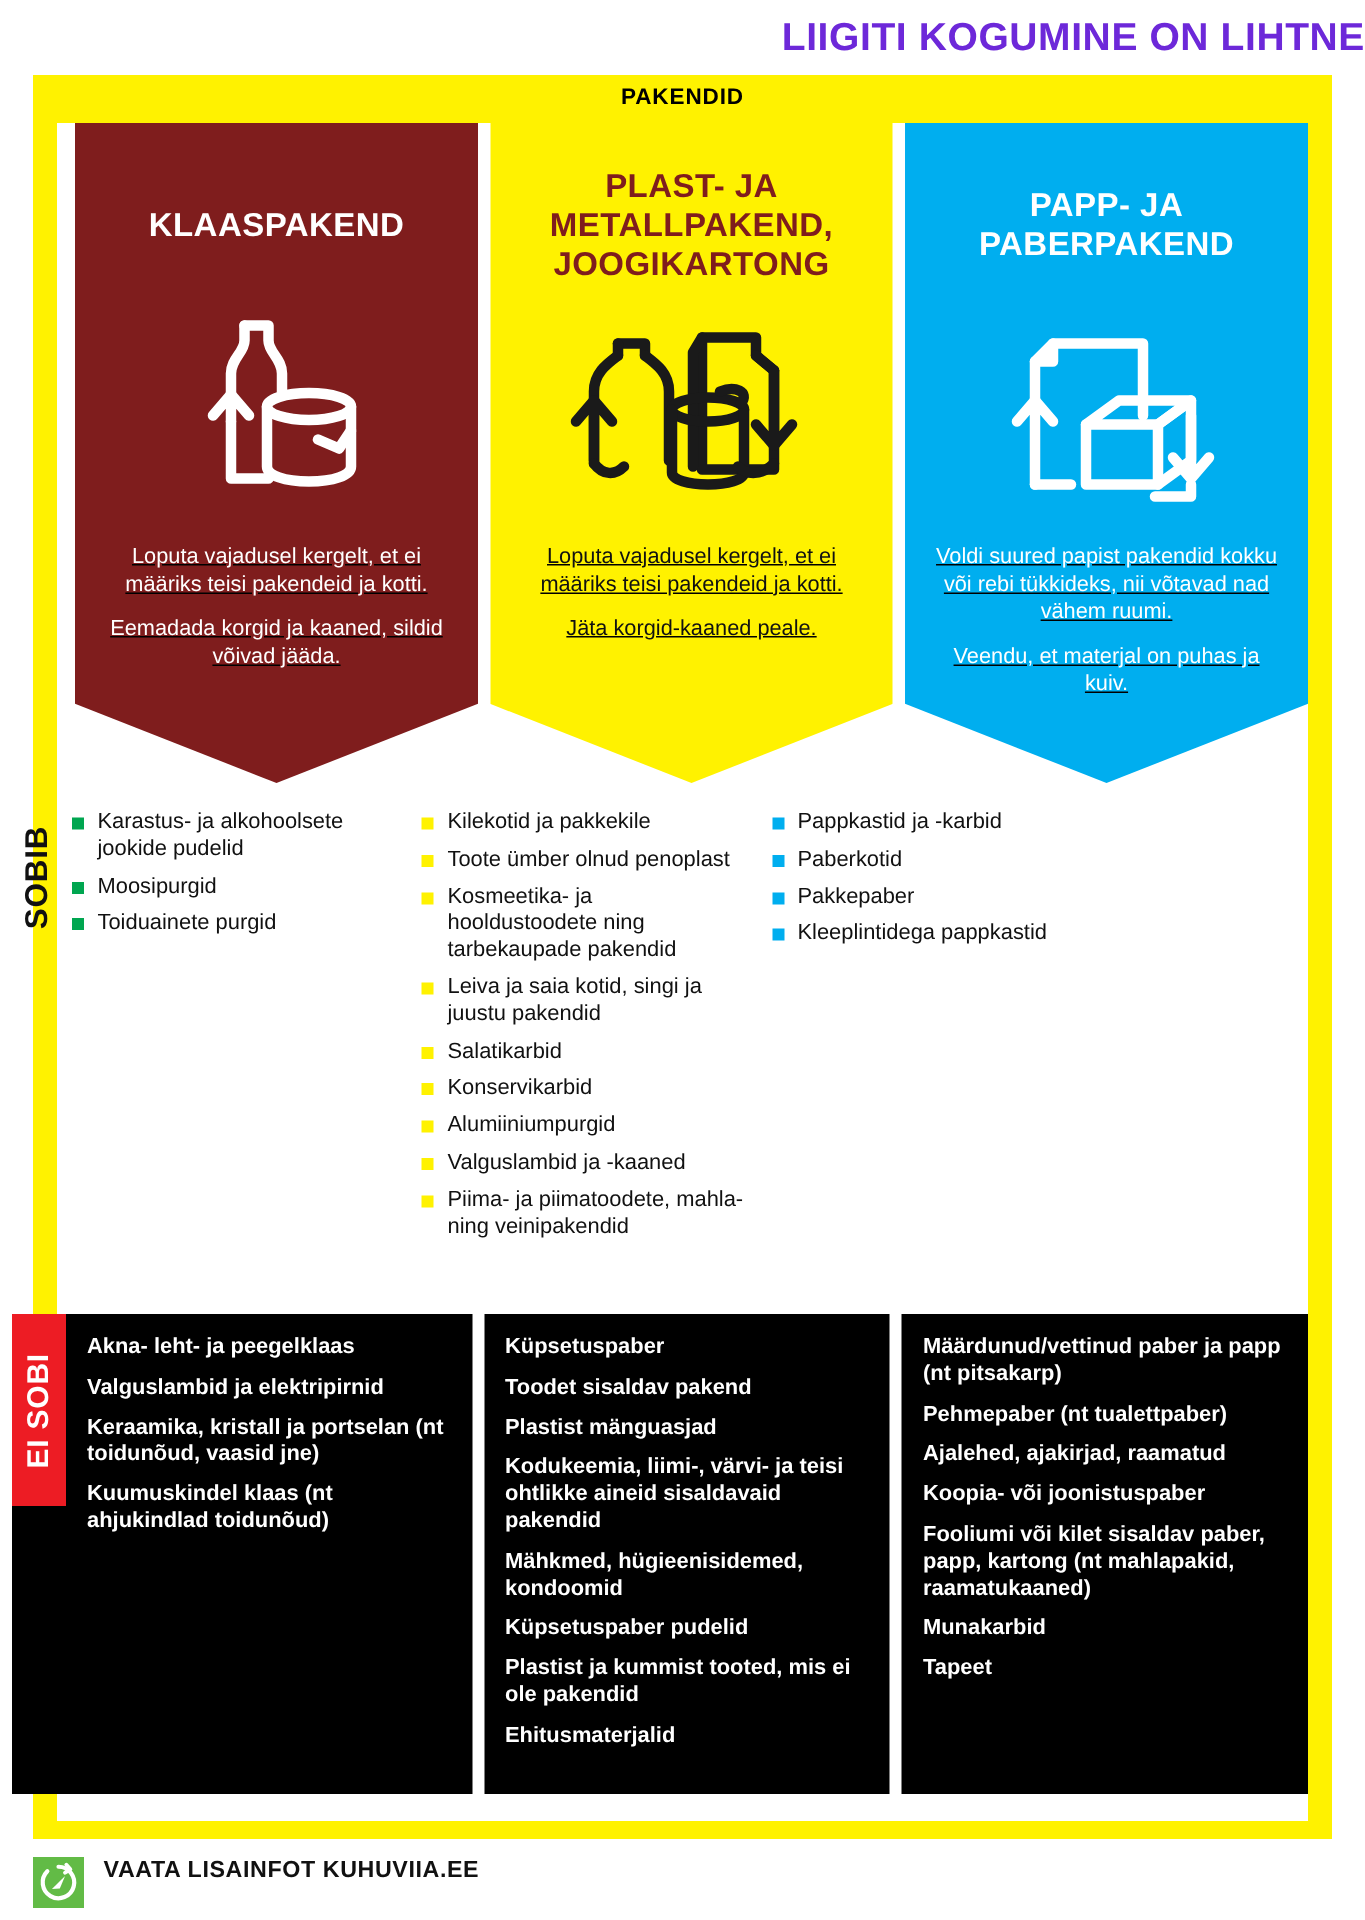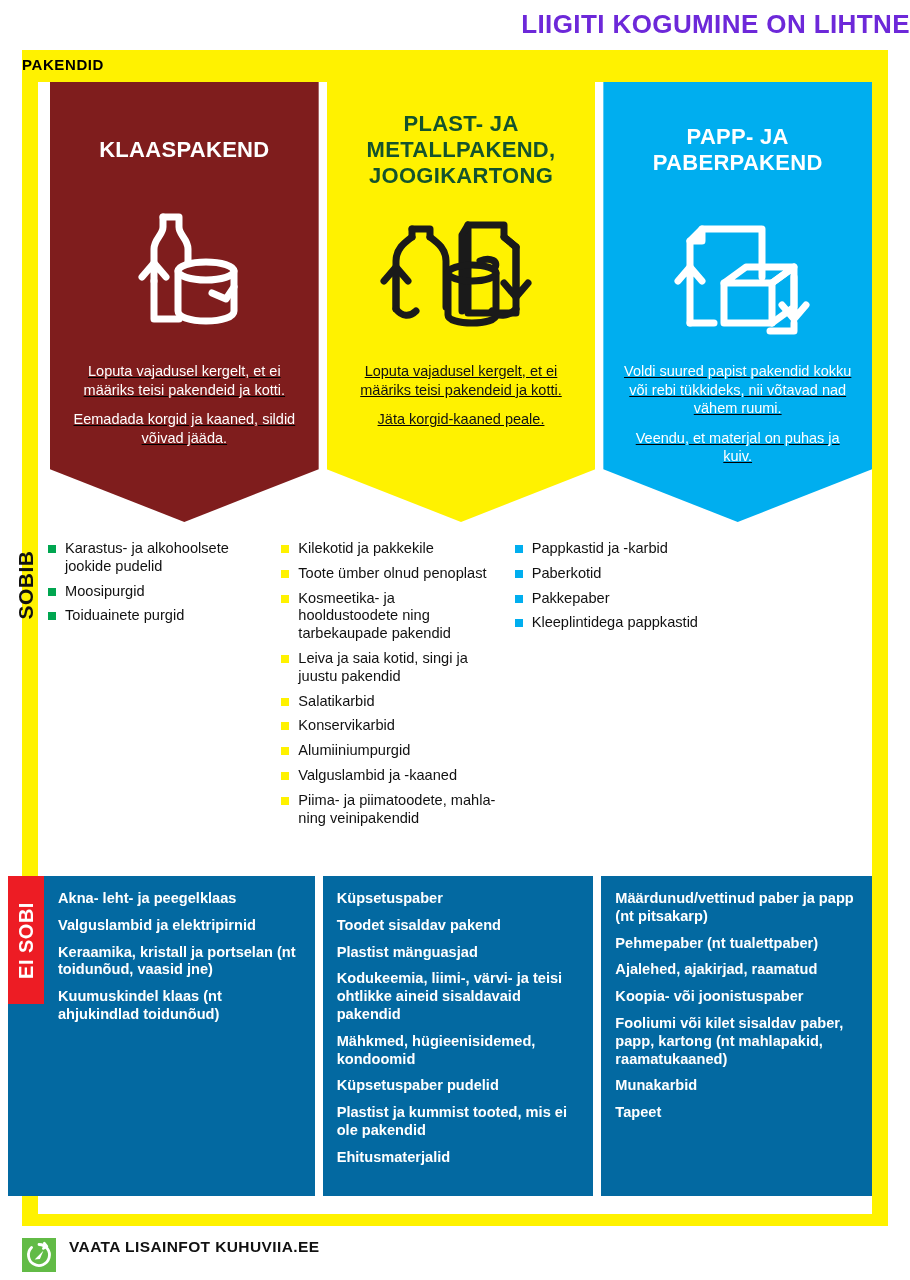--- a/index.html
+++ b/index.html
@@ -20,20 +20,21 @@
   }
 
   
   .frame {
     position: absolute; left: 22px; top: 50px;
     width: 866px; height: 1176px;
     background: #FFF200;
   }
   .frame-label {
     position: absolute; left: 0; top: 6px; width: 100%;
+    text-align: center;
     font-size: 15px; font-weight: bold; letter-spacing: 0.6px; color: #000;
   }
 
   
   .inner {
     position: absolute; left: 38px; top: 82px;
     width: 834px; height: 1132px;
     background: #ffffff;
   }
 
@@ -54,21 +55,21 @@
   .panel.blue { background: #00AEEF; }
 
   .panel-title {
     font-size: 22px; font-weight: bold; line-height: 1.18;
     letter-spacing: 0.3px;
     min-height: 92px;
     display: flex; align-items: center; justify-content: center;
   }
   .panel.green .panel-title,
   .panel.blue .panel-title { color: #ffffff; }
-  .panel.yellow .panel-title { color: #14532d; }
+  .panel.yellow .panel-title { color: #7f1d1d; }
 
   .panel-icon { height: 160px; display:flex; align-items:center; justify-content:center; }
   .panel-icon svg { display:block; }
 
   .panel-notes { margin-top: 6px; text-decoration: underline; }
   .panel-note {
     font-size: 14.5px; line-height: 1.28; font-weight: normal;
     margin-bottom: 11px;
   }
   .panel.green .panel-note, .panel.blue .panel-note { color: #ffffff; }
@@ -119,21 +120,21 @@
     font-size: 20px; font-weight: bold; letter-spacing: 0.5px; color: #ffffff;
     white-space: nowrap;
   }
   .eisobi-cols {
     position: absolute; left: 8px; top: 876px;
     width: 864px; height: 320px;
     display: flex; gap: 8px;
   }
   .eisobi-col {
     flex: 1;
-    background: #0369a1;
+    background: #000000;
     padding: 14px 14px 14px 14px;
   }
   .eisobi-col:first-child { padding-left: 50px; }
   .eisobi-col ul { list-style: none; }
   .eisobi-col li {
     font-size: 14.6px; line-height: 1.22; font-weight: bold;
     color: #ffffff; margin-bottom: 9px;
   }
 
   

